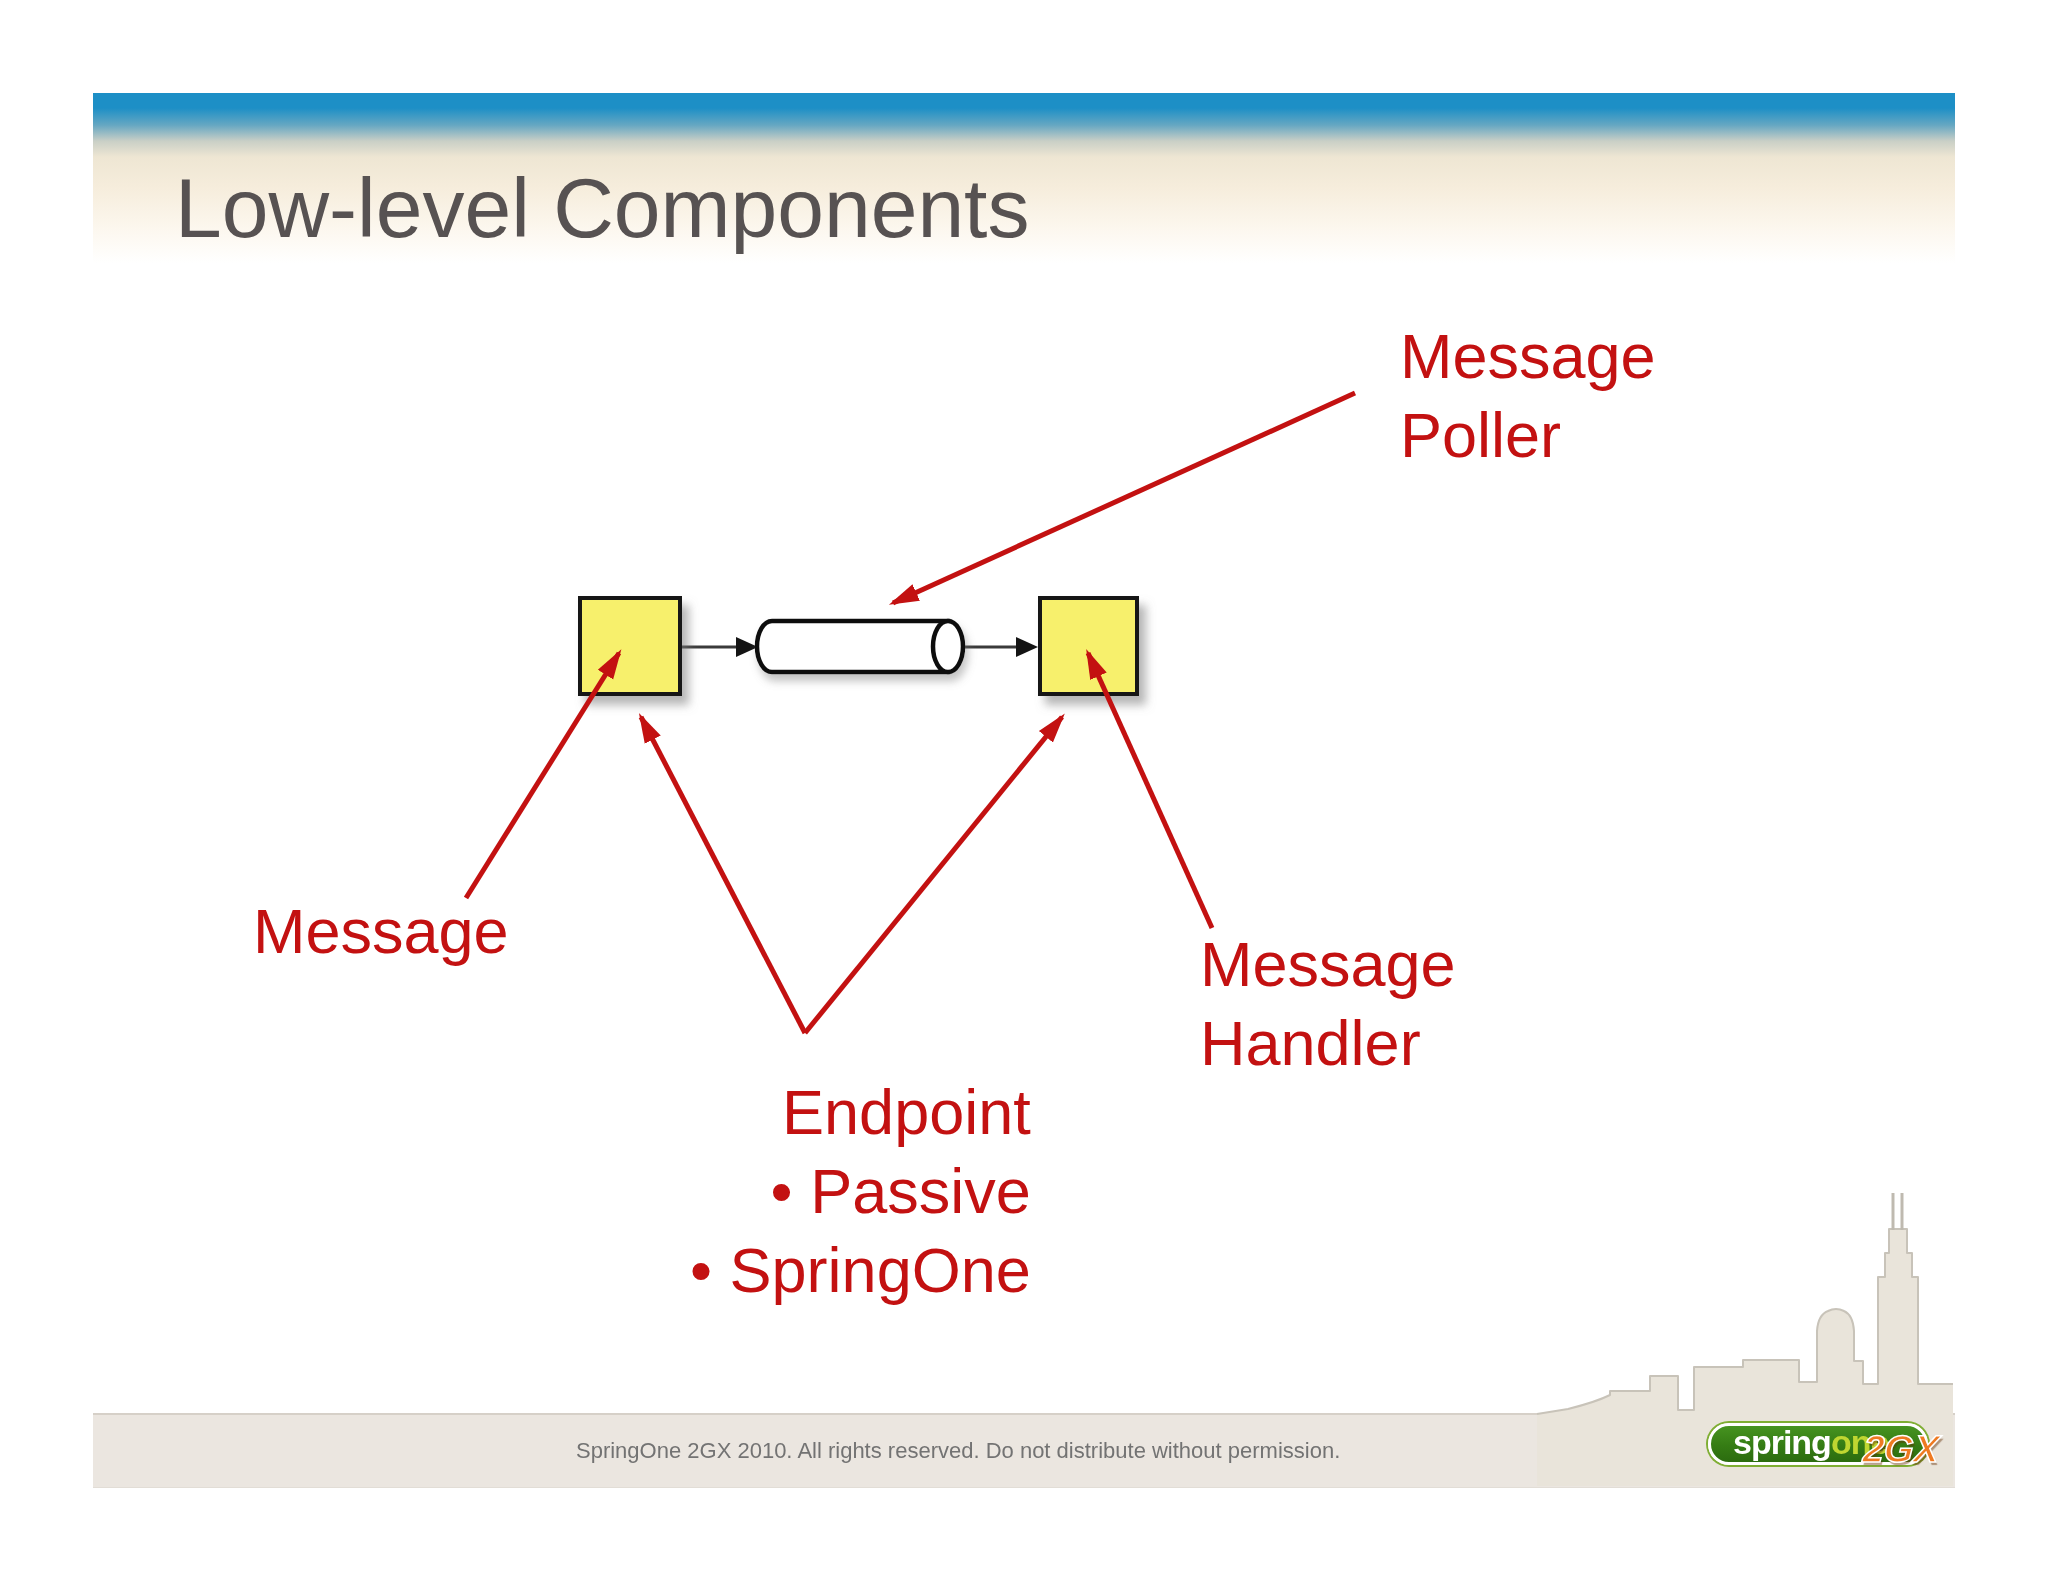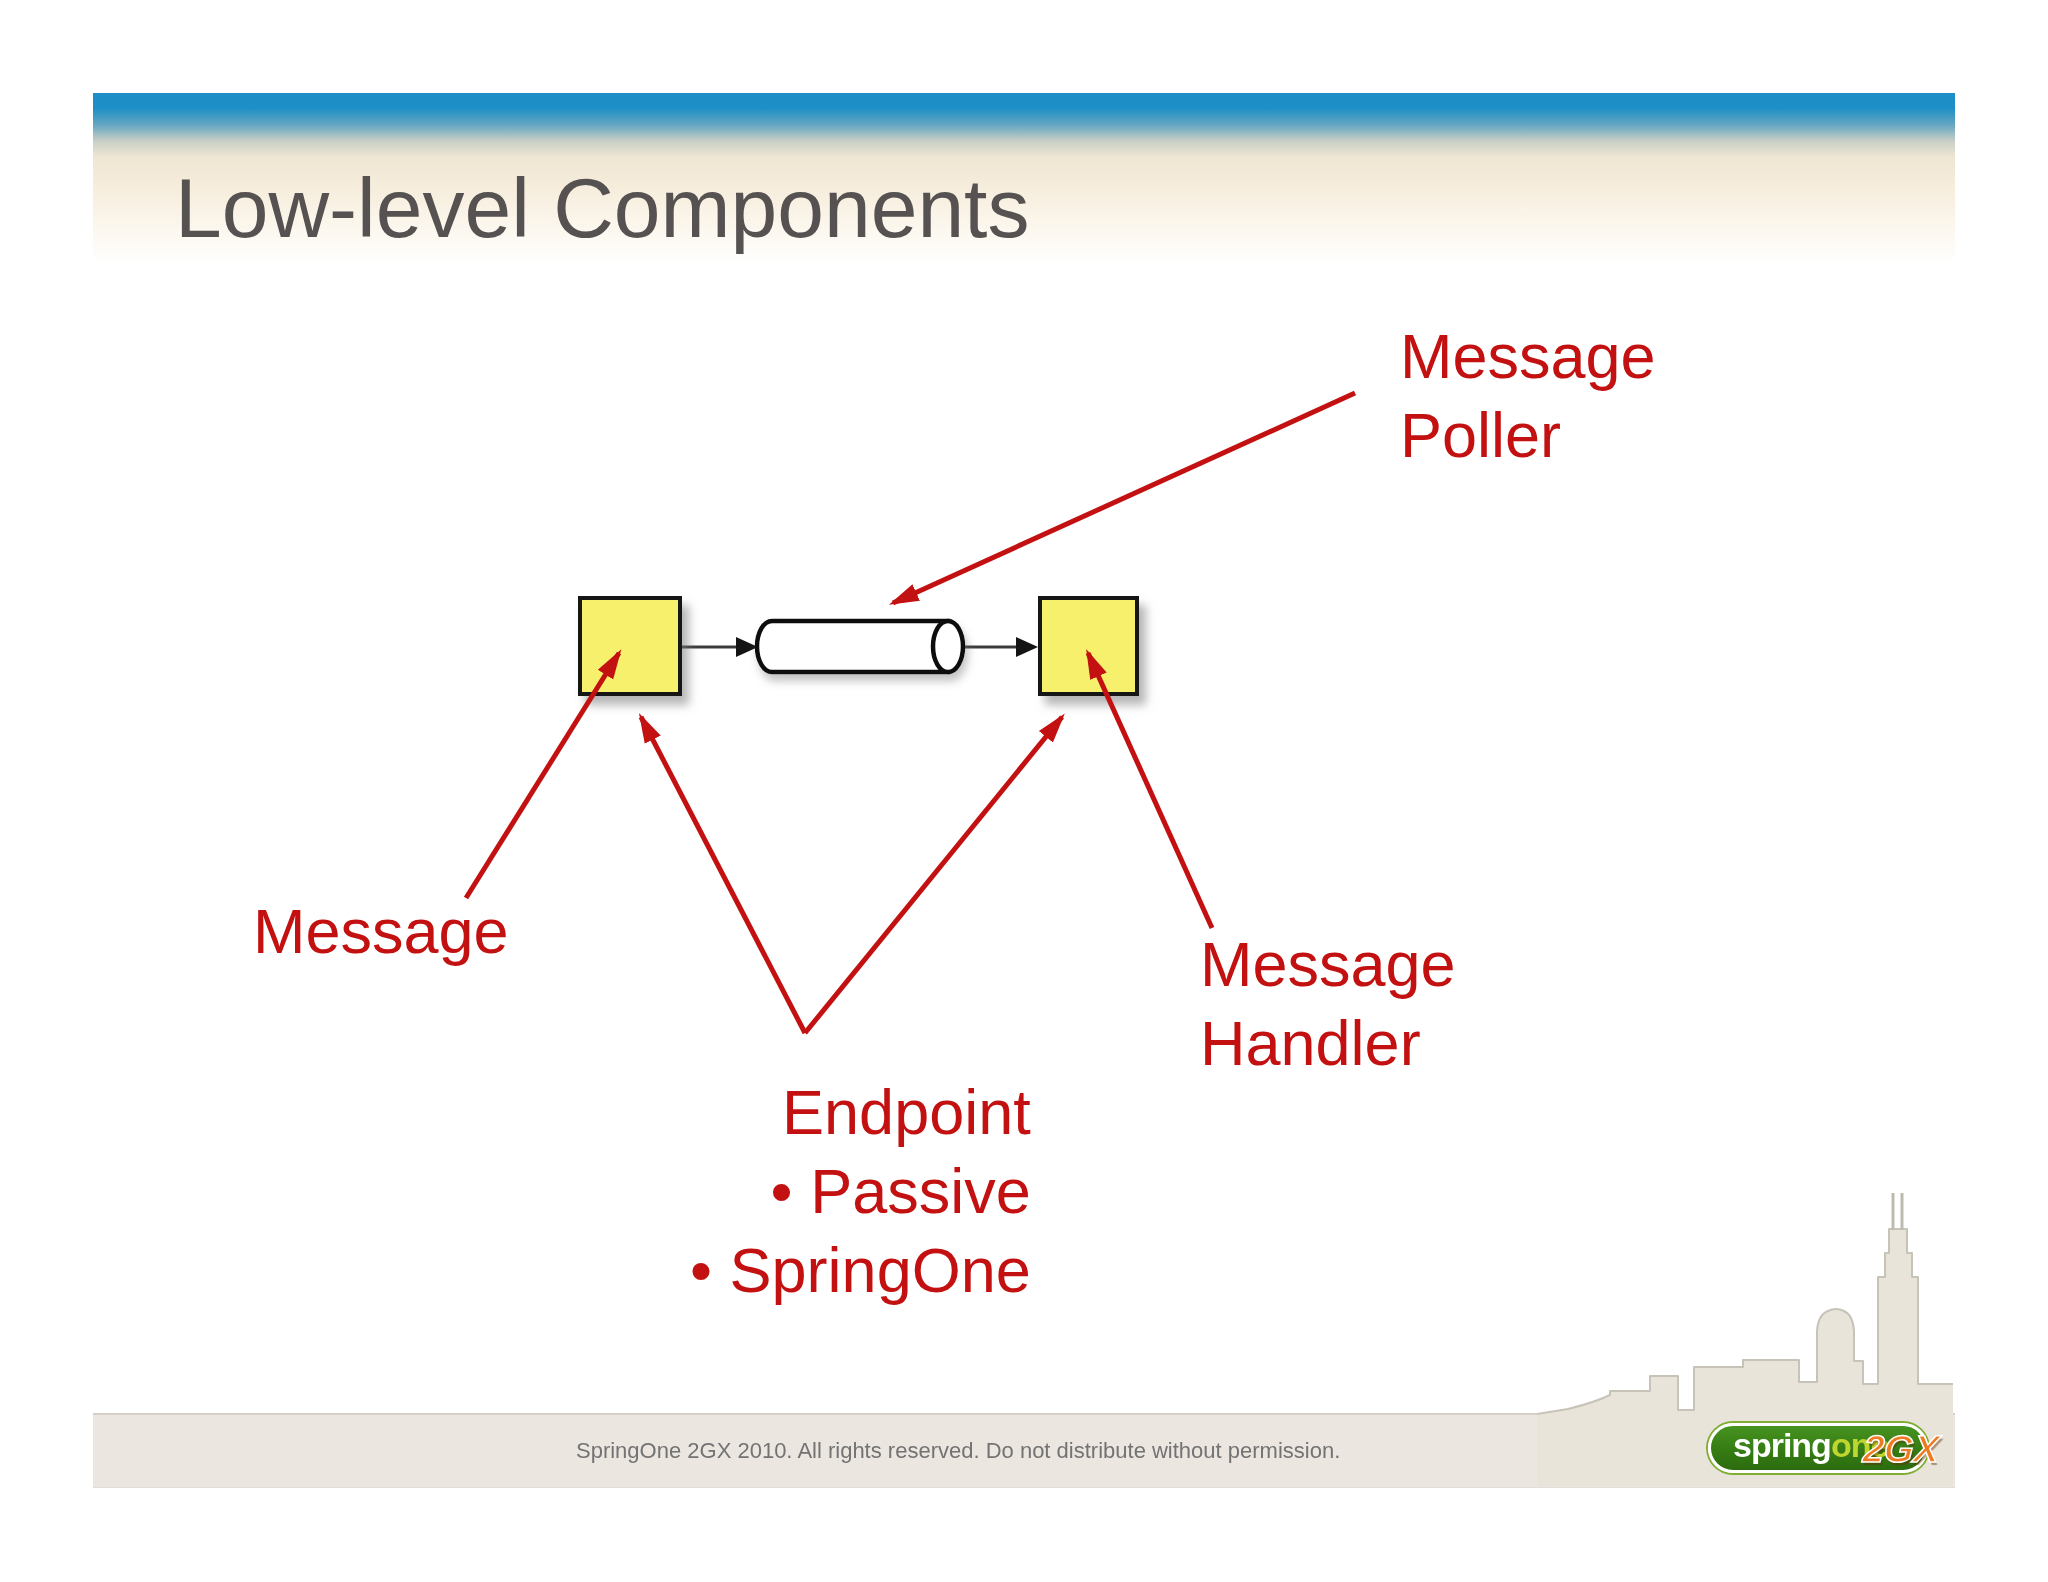--- a/index.html
+++ b/index.html
@@ -33,25 +33,25 @@
   }
   .footer-text {
     position:absolute; left:576px; top:1438px; width:860px;
     font-size:22px; color:#737373; text-align:left; white-space:nowrap;
   }
 
   .skyline-svg { position:absolute; left:0; top:0; }
 
   
   .logo {
-    position:absolute; left:1708px; top:1423px; width:220px; height:50px;
+    position:absolute; left:1708px; top:1423px; width:220px; height:42px;
     background:linear-gradient(180deg,#469320 0%, #357c14 55%, #2c6c0f 100%);
     border:3px solid #ffffff; border-radius:26px;
     box-shadow:0 0 0 2px #7fae33;
-    display:flex; align-items:flex-start; padding-left:22px;
+    display:flex; align-items:flex-end; padding-left:22px;
   }
   .logo .spring { color:#ffffff; font-size:34px; font-weight:bold; letter-spacing:-1px; }
   .logo .one    { color:#bfd631; font-size:34px; font-weight:bold; letter-spacing:-1px; }
   .logo .gx {
     position:absolute; left:152px; top:2px;
     color:#ee7a21; font-size:38px; font-weight:bold; font-style:italic;
     letter-spacing:0px;
     -webkit-text-stroke:1.5px #ffffff;
     text-shadow:2px 3px 1px rgba(100,45,0,0.45);
     transform:skewX(-4deg);

